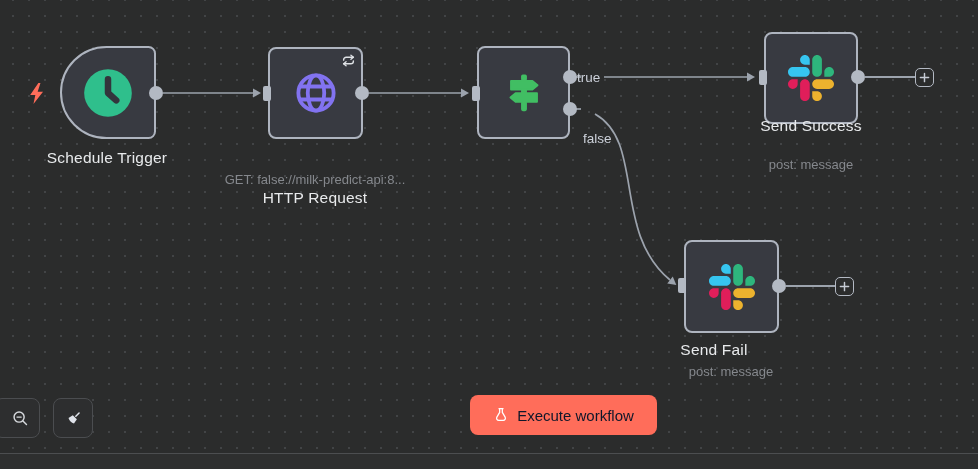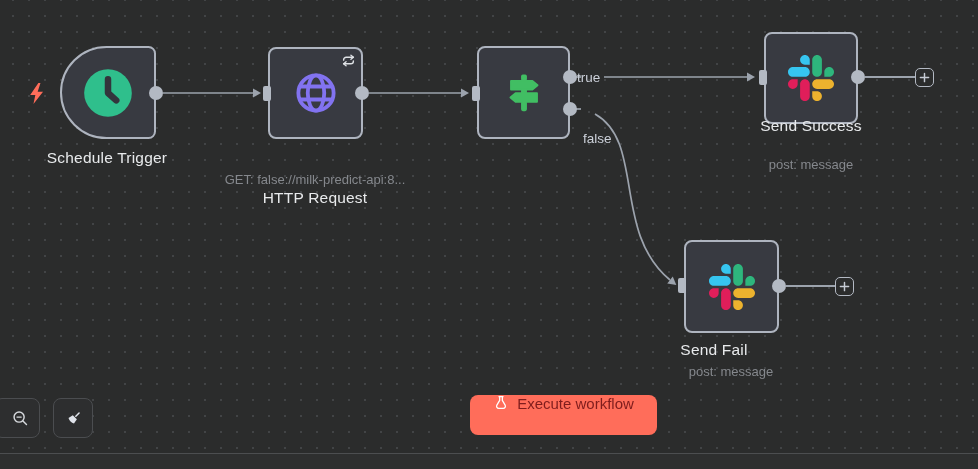--- a/index.html
+++ b/index.html
@@ -51,22 +51,22 @@
   .edge-label {
     position:absolute; z-index:2; font-size:13.5px; color:#ccd1da;
     height:15px; line-height:15px;
   }
 
   .bolt { position:absolute; z-index:2; line-height:0; }
 
   .execute-btn {
     position:absolute; z-index:4; left:470px; top:395px; width:187px; height:40px;
     background:#ff6d5a; border:none; border-radius:8px; cursor:pointer;
-    display:flex; align-items:flex-start; justify-content:center; gap:8px;
-    color:#7f1d1d; font-size:15px; font-weight:500;
+    display:flex; align-items:center; justify-content:center; gap:8px;
+    color:#0f172a; font-size:15px; font-weight:500;
     font-family:"Liberation Sans","DejaVu Sans",sans-serif;
   }
 
   .ctrl-btn {
     position:absolute; z-index:4; height:40px; top:398px;
     background:#2d2e2f; border:1px solid #4b4d50; border-radius:8px;
     display:flex; align-items:center; justify-content:center; cursor:pointer;
   }
   .ctrl-zoom { left:-6px; width:46px; }
   .ctrl-tidy { left:53px; width:40px; }

